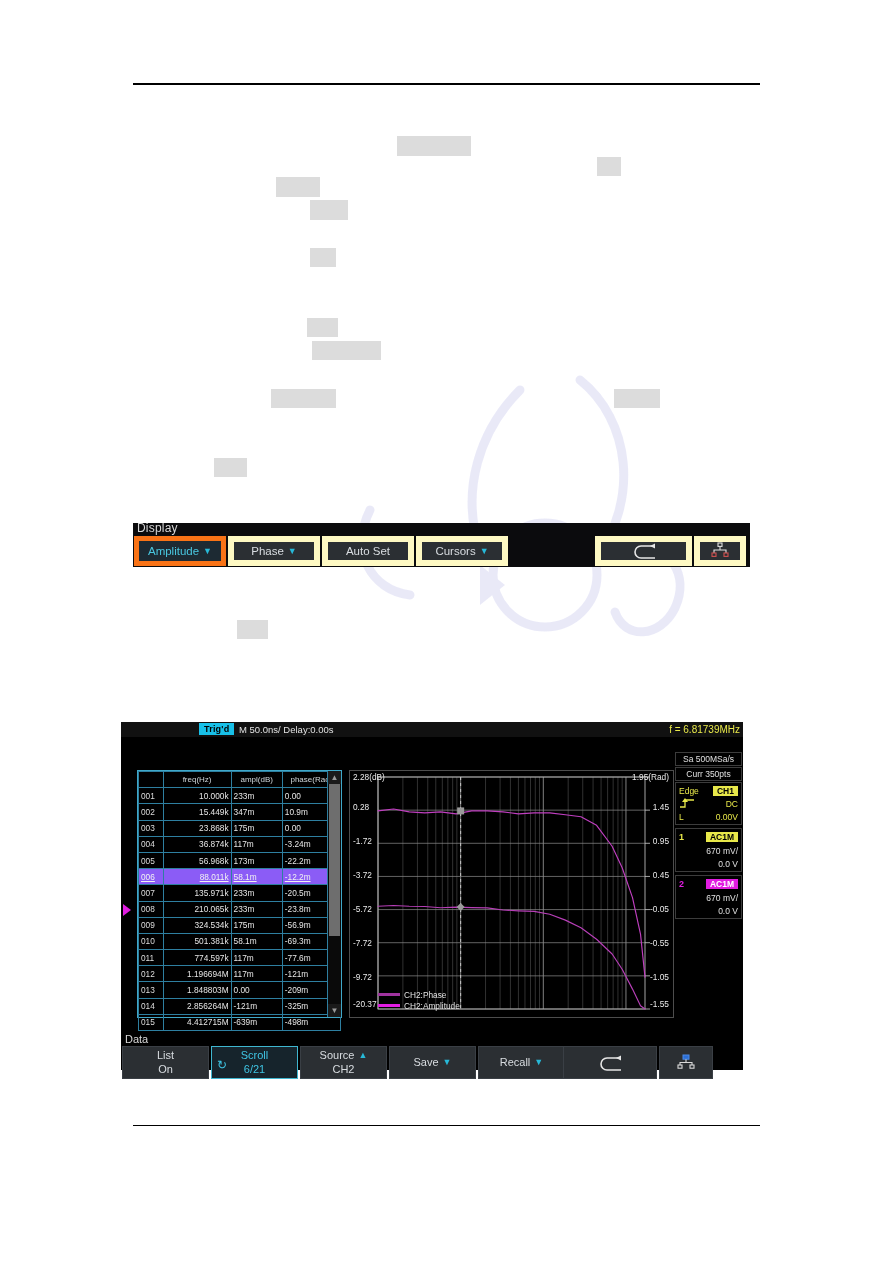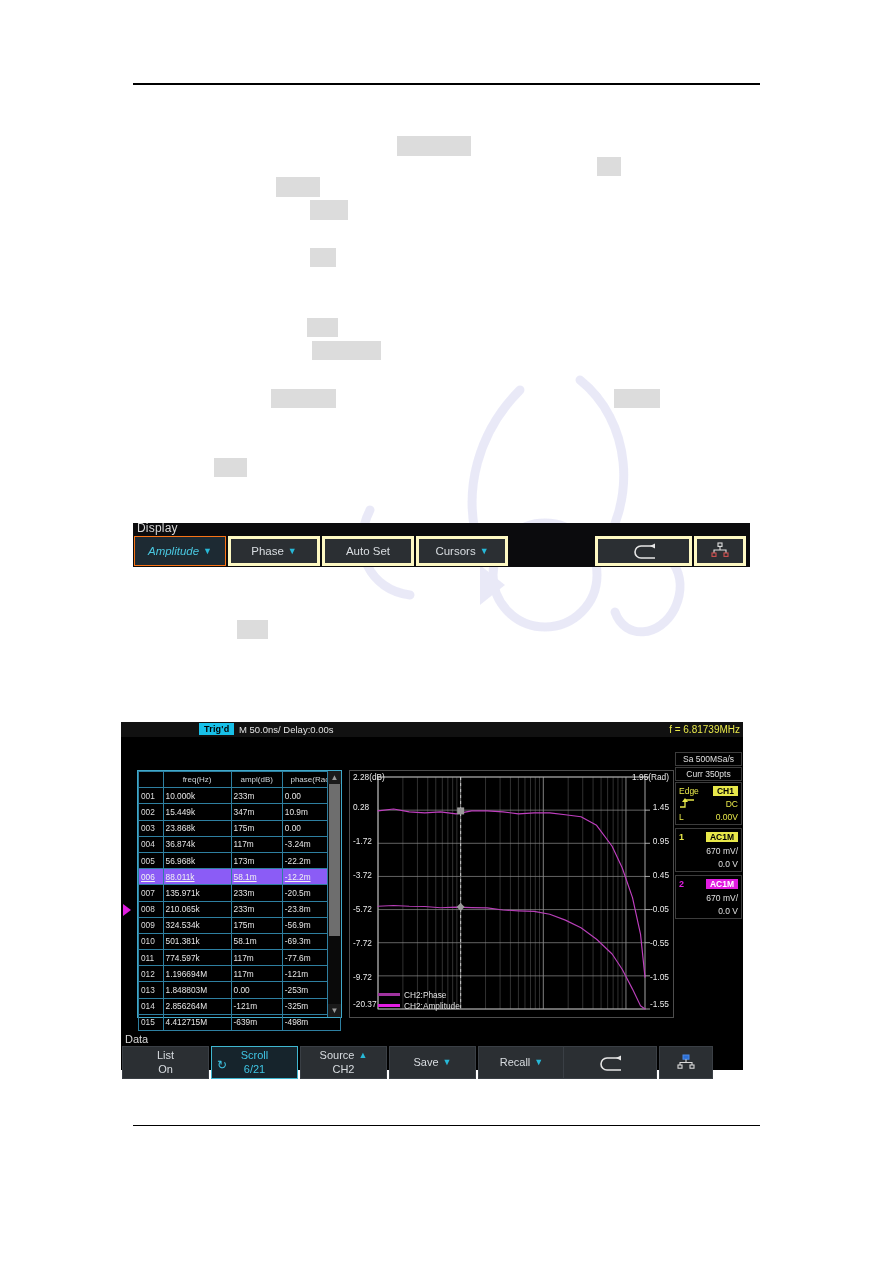--- a/index.html
+++ b/index.html
@@ -28,25 +28,25 @@
   .scope-strip{
     position:absolute;left:133px;top:523px;width:617px;height:44px;
     background:#0b0b0d;font-family:"Liberation Sans",sans-serif;
   }
   .strip-title{
     position:absolute;left:4px;top:-2px;color:#d8d8d8;font-size:12px;
     letter-spacing:.2px;
   }
   .strip-row{position:absolute;left:1px;top:13px;display:flex;gap:2px;}
   .sbtn{
-    width:92px;height:30px;background:#2b2f33;border:3px solid #fef9c3;
+    width:92px;height:30px;background:#2b2f33;border:6px solid #fef9c3;
     color:#d9dde1;font-size:11.5px;display:flex;align-items:center;
     justify-content:center;gap:4px;box-sizing:border-box;
   }
-  .sbtn.active{background:#1d2a33;border:1px solid #f97316;color:#49c7e0;font-style:italic;}
+  .sbtn.active{background:#1d2a33;border:5px solid #f97316;color:#49c7e0;}
   .sbtn .arr{color:#27b9d8;font-size:9px;line-height:1;}
   .strip-right{position:absolute;left:462px;top:13px;display:flex;gap:2px;}
   .sbtn.wide{width:97px;}
   .sbtn.icon{width:52px;background:#2b2f33;}
   .ret-svg{width:30px;height:16px;}
   .net-svg{width:20px;height:20px;}
 
   
   .scope{
     position:absolute;left:121px;top:722px;width:622px;height:348px;
@@ -78,21 +78,21 @@
     position:absolute;left:16px;top:33px;width:205px;height:248px;
     border:1px solid #3fa8c9;box-sizing:border-box;background:#000;
   }
   .tbl table{border-collapse:collapse;width:100%;font-size:8.3px;}
   .tbl th,.tbl td{
     border:1px solid #2e7fa0;color:#e6e6e6;height:15.2px;padding:0 2px;
     font-weight:normal;white-space:nowrap;
   }
   .tbl th{color:#cfd6da;text-align:center;font-size:8px;}
   .tbl td.idx{width:22px;text-align:left;color:#dcdcdc;}
-  .tbl td.f{width:72px;}
+  .tbl td.f{width:72px;text-align:right;}
   .tbl td.a{width:52px;margin-left:19px;}
   .tbl td.p{width:58px;}
   .tbl tr.sel td{background:#8b5cf6;color:#f2f2f2;text-decoration:underline;}
   .scrollbar{
     position:absolute;right:0;top:0;width:14px;height:100%;
     background:#0a0a0a;border-left:1px solid #2e7fa0;box-sizing:border-box;
   }
   .sb-arrow{
     width:100%;height:13px;display:flex;align-items:center;justify-content:center;
     color:#9a9a9a;font-size:8px;background:#1a1a1a;
@@ -315,21 +315,21 @@
               <tr>
                 <td class="idx">012</td>
                 <td class="f">1.196694M</td>
                 <td class="a">117m</td>
                 <td class="p">-121m</td>
               </tr>
               <tr>
                 <td class="idx">013</td>
                 <td class="f">1.848803M</td>
                 <td class="a">0.00</td>
-                <td class="p">-253m</td>
+                <td class="p">-209m</td>
               </tr>
               <tr>
                 <td class="idx">014</td>
                 <td class="f">2.856264M</td>
                 <td class="a">-121m</td>
                 <td class="p">-325m</td>
               </tr>
               <tr>
                 <td class="idx">015</td>
                 <td class="f">4.412715M</td>

